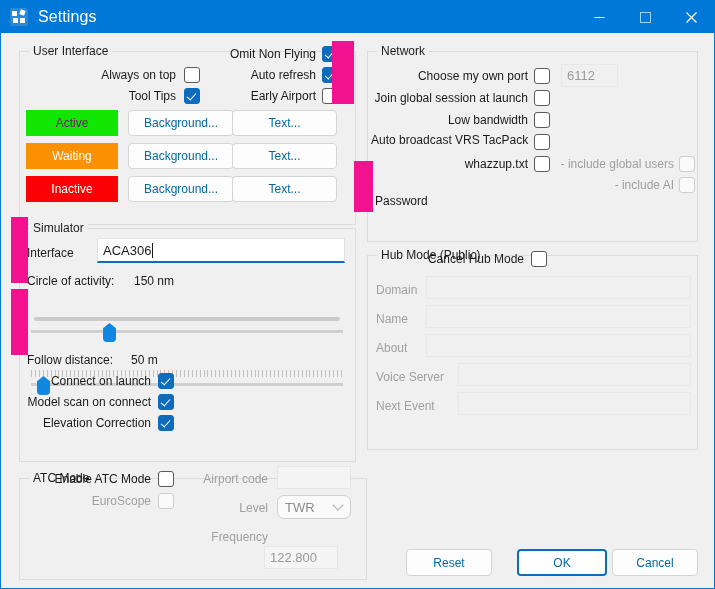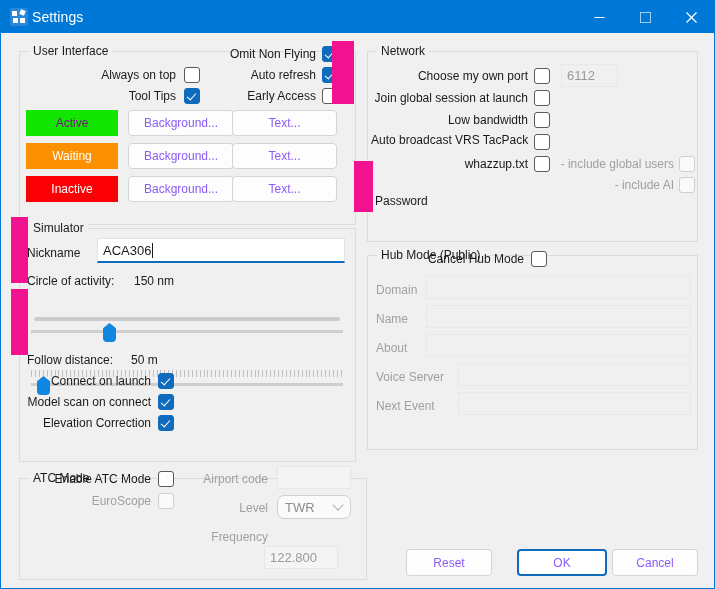--- a/index.html
+++ b/index.html
@@ -47,23 +47,23 @@
   .title-icon .sq {
     position: absolute;
     background: #ffffff;
     width: 5px; height: 5px;
   }
   .title-icon .sq.a { left: 2px; top: 3px; }
   .title-icon .sq.b { left: 10px; top: 2px; transform: rotate(20deg); }
   .title-icon .sq.c { left: 3px; top: 10px; }
   .title-icon .sq.d { left: 10px; top: 10px; }
   .title-text {
-    margin-left: 4px;
+    margin-left: 10px;
     color: #ffffff;
-    font-size: 14px;
+    font-size: 16px;
     letter-spacing: 0.1px;
   }
   .winbtns {
     position: absolute;
     right: 0; top: 0;
     height: 32px;
     display: flex;
   }
   .winbtn {
     width: 46px; height: 32px;
@@ -139,21 +139,21 @@
   }
 
   
   .btn {
     position: absolute;
     box-sizing: border-box;
     border: 1px solid #d4d4d4;
     border-radius: 4px;
     background: #fdfdfd;
     font-size: 12px;
-    color: #8b5cf6;
+    color: #0369a1;
     display: flex;
     align-items: center;
     justify-content: center;
     font-family: "Liberation Sans", sans-serif;
   }
   .btn.default {
     border: 2px solid #0f6cbd;
     background: #ffffff;
   }
   .swatch {
@@ -322,40 +322,40 @@
 
     <div class="lbl right" style="left:40px; top:56px; width:135px;">Tool Tips</div>
     <div class="cb checked" style="left:183px; top:55px;"></div>
 
     <div class="lbl right" style="left:170px; top:14px; width:145px;">Omit Non Flying</div>
     <div class="cb checked" style="left:321px; top:13px;"></div>
 
     <div class="lbl right" style="left:170px; top:35px; width:145px;">Auto refresh</div>
     <div class="cb checked" style="left:321px; top:34px;"></div>
 
-    <div class="lbl right" style="left:170px; top:56px; width:145px;">Early Access</div>
+    <div class="lbl right" style="left:170px; top:56px; width:145px;">Early Airport</div>
     <div class="cb" style="left:321px; top:55px;"></div>
 
     <div class="swatch" style="left:25px; top:77px; width:92px; height:26px; background:#12e500; color:#701a75;">Active</div>
     <div class="btn" style="left:127px; top:77px; width:106px; height:26px;">Background...</div>
     <div class="btn" style="left:231px; top:77px; width:105px; height:26px;">Text...</div>
 
     <div class="swatch" style="left:25px; top:110px; width:92px; height:26px; background:#fb9000; color:#ffffff;">Waiting</div>
     <div class="btn" style="left:127px; top:110px; width:106px; height:26px;">Background...</div>
     <div class="btn" style="left:231px; top:110px; width:105px; height:26px;">Text...</div>
 
     <div class="swatch" style="left:25px; top:143px; width:92px; height:26px; background:#fb0005; color:#ffffff;">Inactive</div>
     <div class="btn" style="left:127px; top:143px; width:106px; height:26px;">Background...</div>
     <div class="btn" style="left:231px; top:143px; width:105px; height:26px;">Text...</div>
 
     <div class="group" style="left:18px; top:195px; width:337px; height:234px;">
       <div class="glegend">Simulator</div>
     </div>
 
-    <div class="lbl" style="left:26px; top:213px;">Nickname</div>
+    <div class="lbl" style="left:26px; top:213px;">Interface</div>
     <div class="tf" style="left:96px; top:205px; width:248px; height:25px;">
         <span>ACA306</span>
         <span class="caret"></span>
       </div>
 
     <div class="lbl" style="left:26px; top:241px;">Circle of activity:</div>
     <div class="lbl" style="left:133px; top:241px;">150 nm</div>
 
     <div class="topbar-line" style="left:33px; top:284px; width:306px;"></div>
     <div class="slider" style="left:30px; top:284px; width:312px;">

